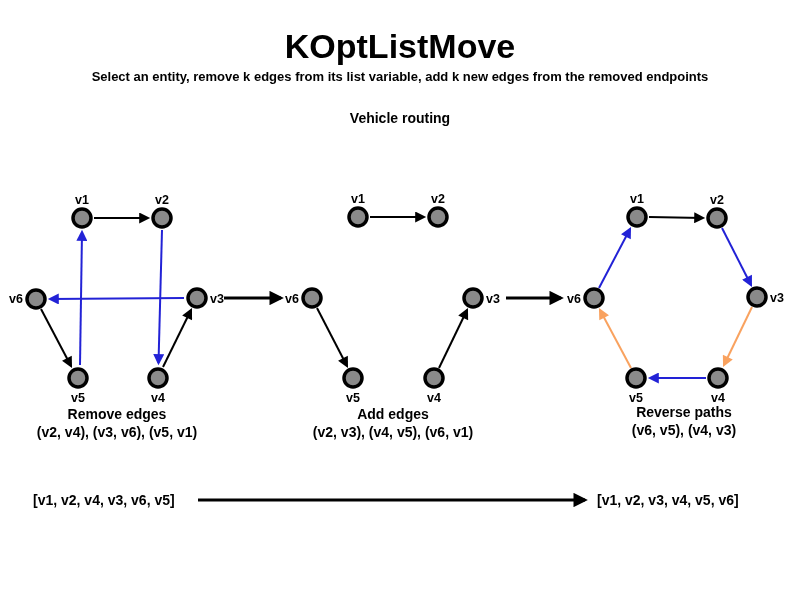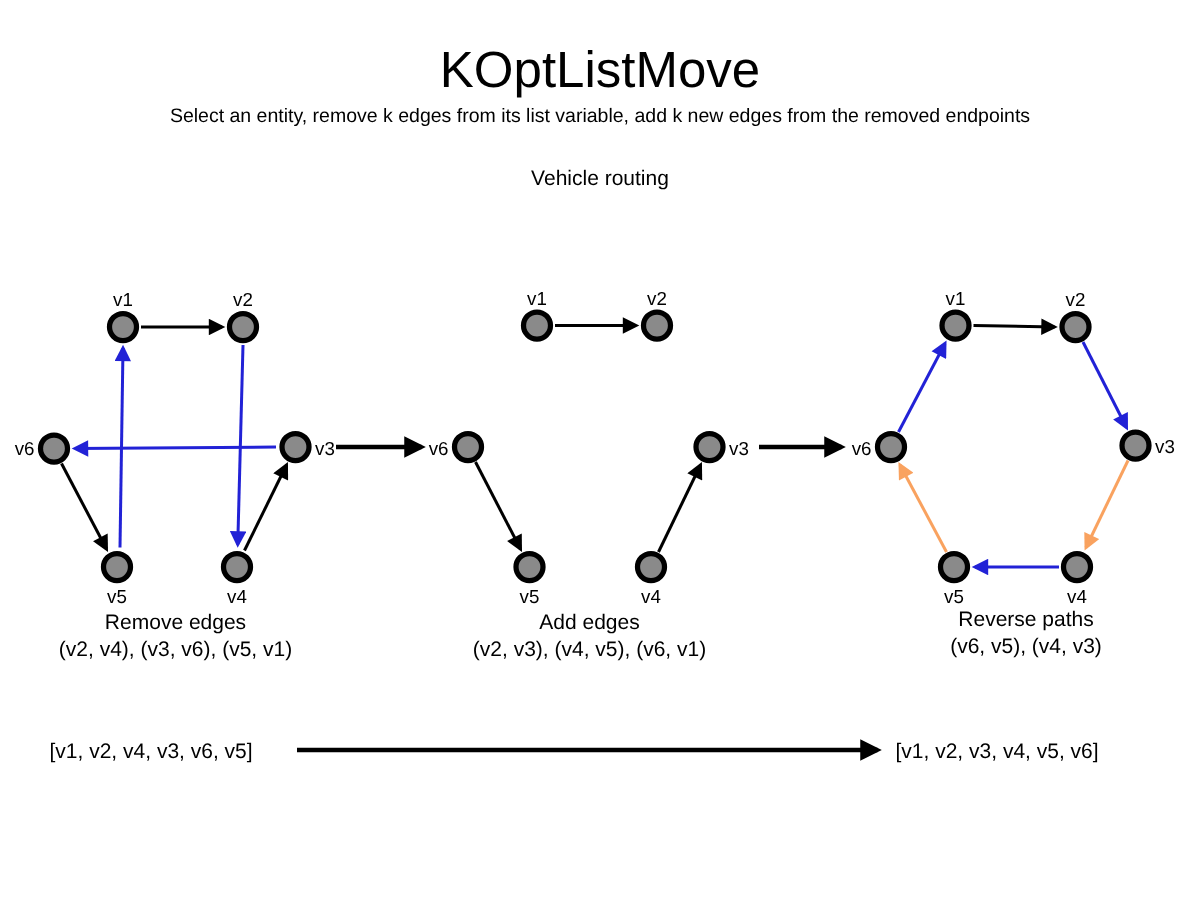--- a/index.html
+++ b/index.html
@@ -1,17 +1,17 @@
 <!DOCTYPE html>
 <html><head>
 <meta charset="utf-8">
 <style>
   html,body{margin:0;padding:0;background:#ffffff;}
   .page{position:relative;width:800px;height:600px;background:#ffffff;overflow:hidden;
-        font-family:"Liberation Sans",sans-serif;}
+        font-family:"Liberation Sans",sans-serif;font-weight:bold;}
   svg text{fill:#000000;font-family:"Liberation Sans",sans-serif;}
   .t-title{font-size:34px;}
   .t-subtitle{font-size:13px;}
   .t-section{font-size:14px;}
   .t-caption{font-size:14px;}
   .t-node{font-size:12.5px;}
   .t-list{font-size:14px;}
   .mid{text-anchor:middle;}
   .end{text-anchor:end;}
   .edge{stroke-width:2;fill:none;}

